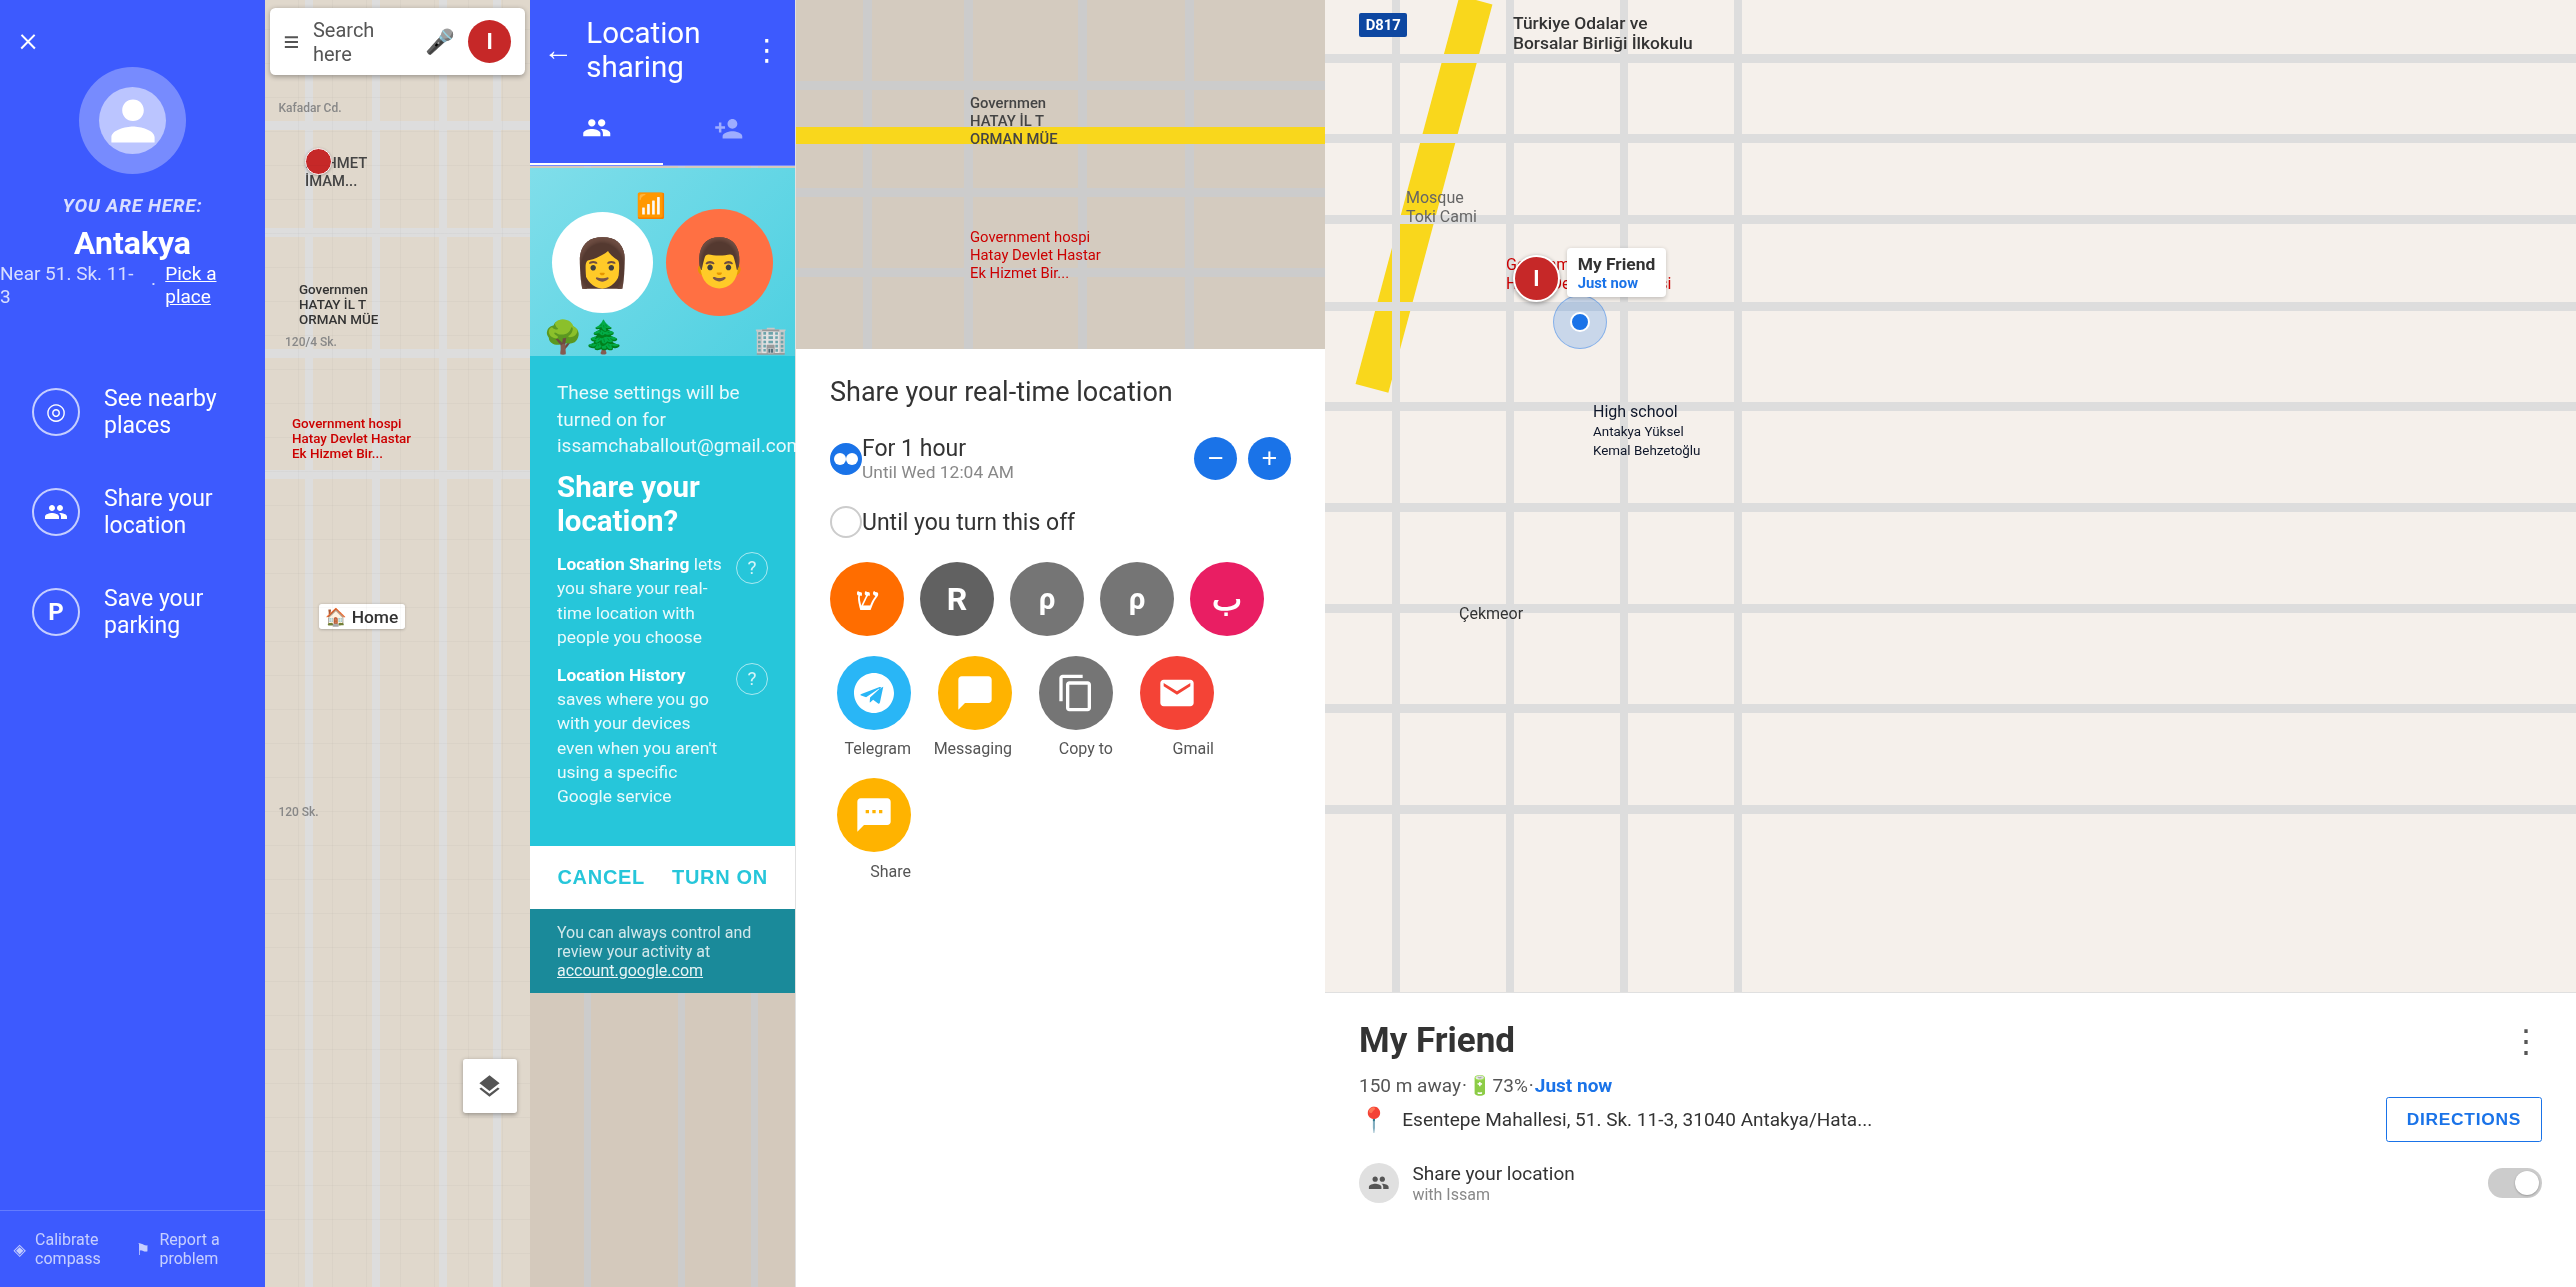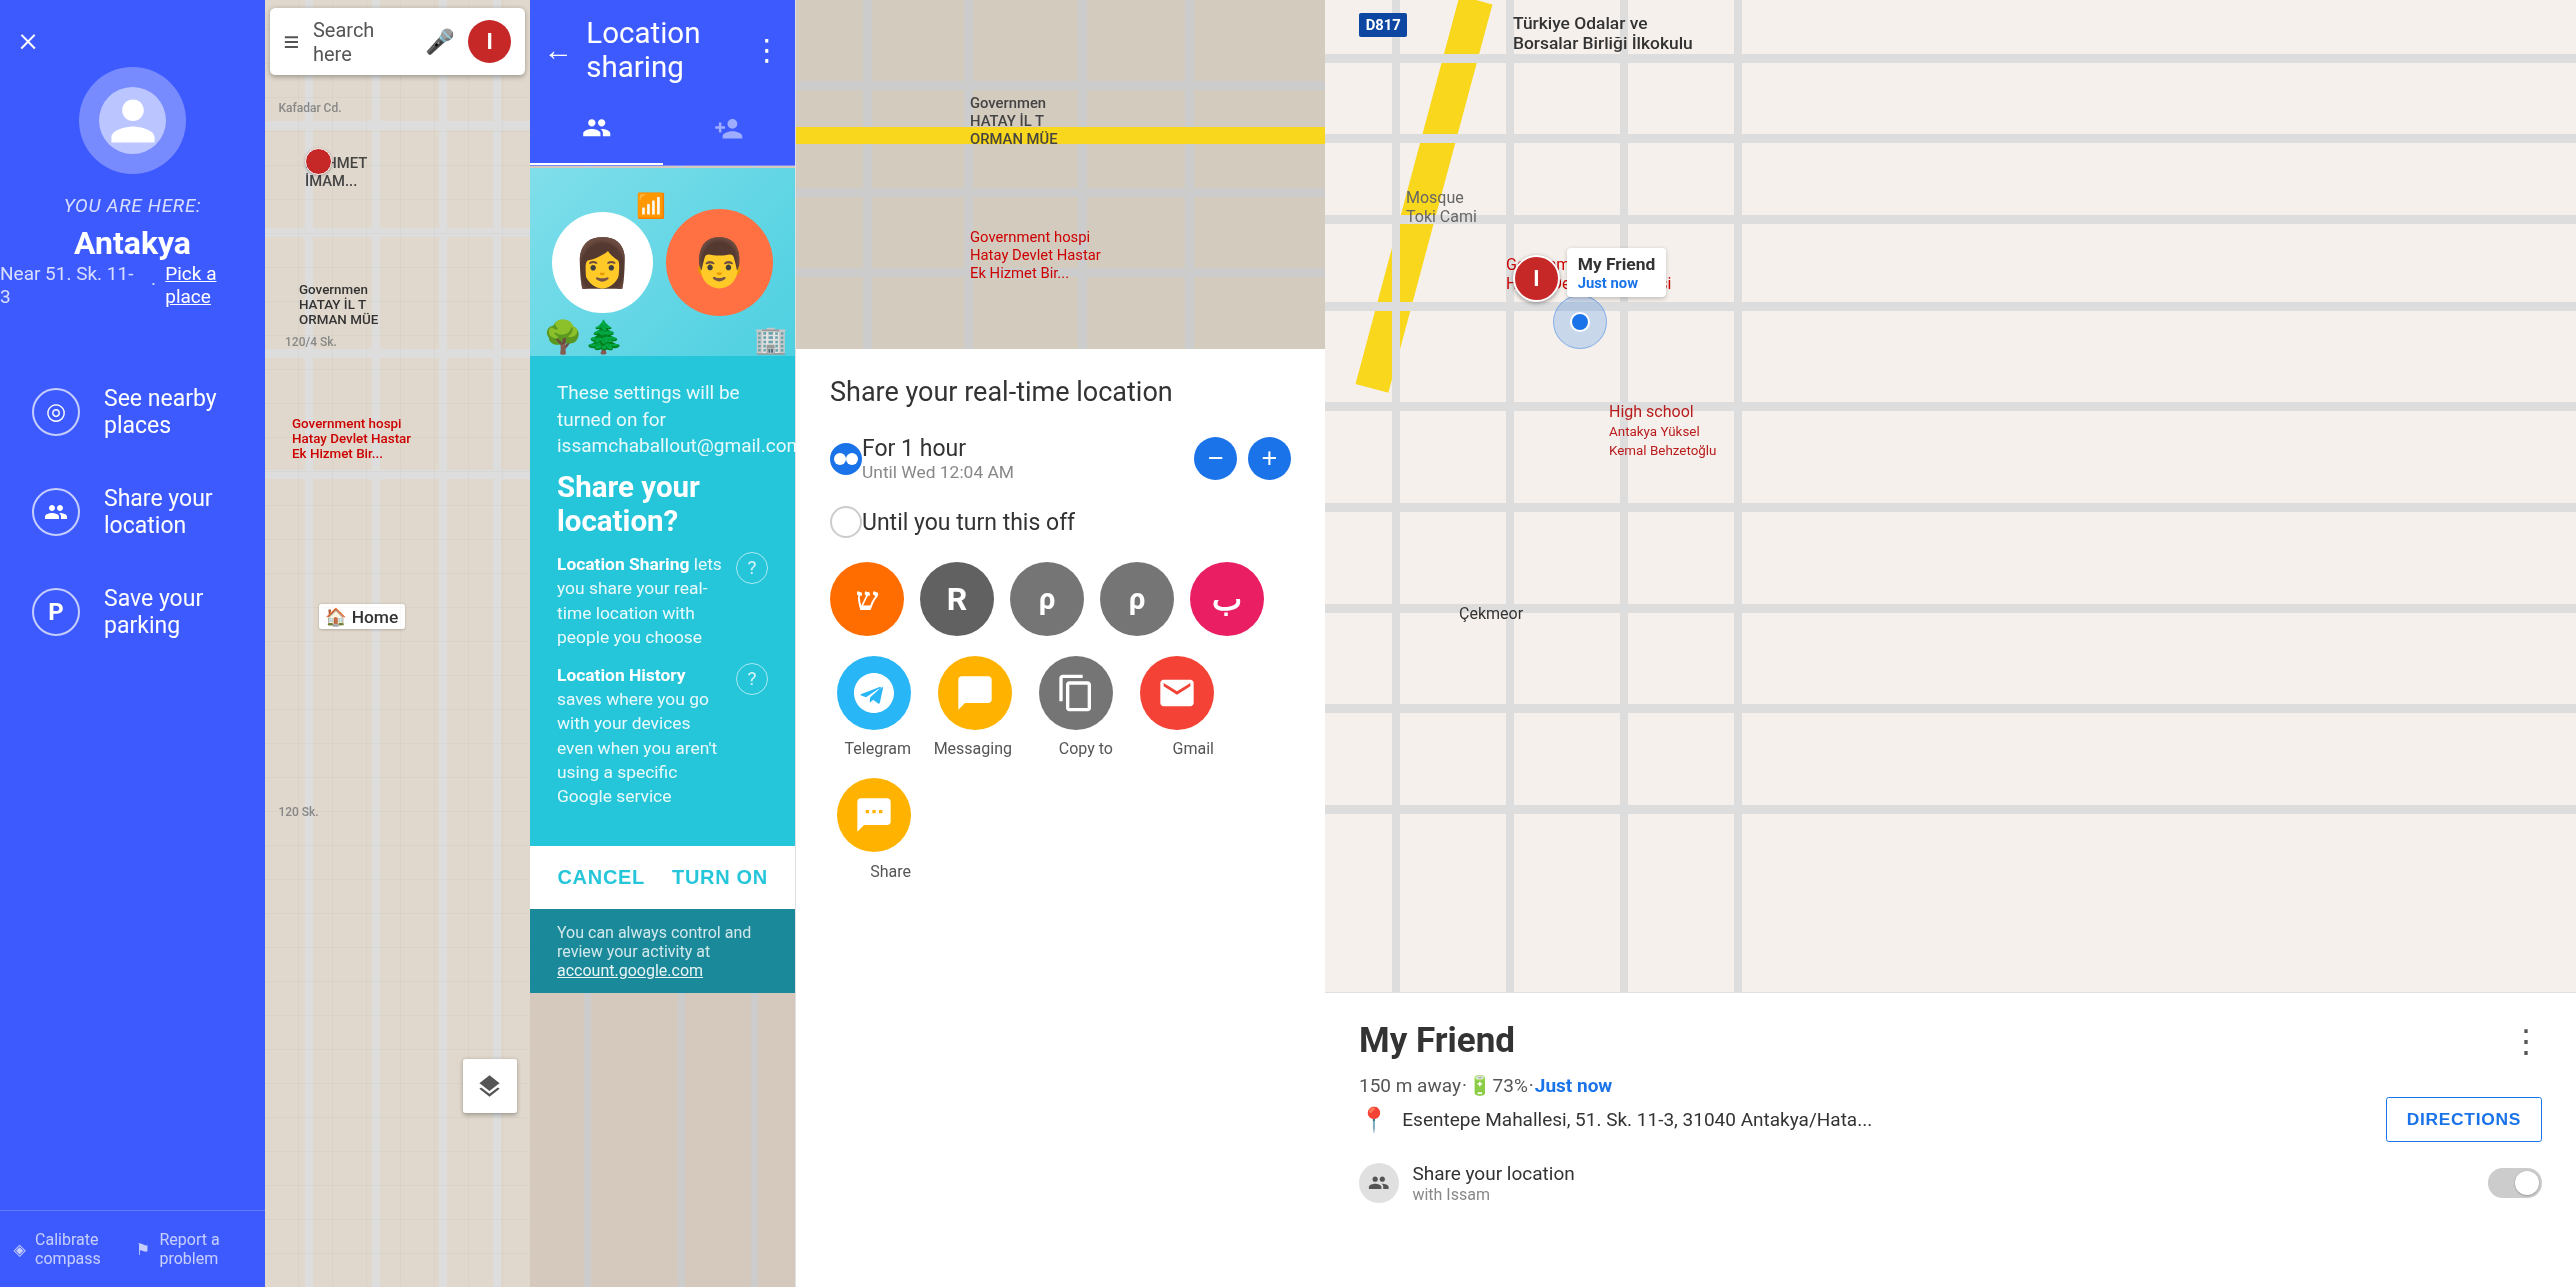--- a/index.html
+++ b/index.html
@@ -51,21 +51,21 @@
       display: flex;
       align-items: center;
       justify-content: center;
       color: white;
       font-size: 40px;
     }
     #you-are-here {
       color: rgba(255,255,255,0.8);
       font-size: 19px;
       font-style: italic;
-      font-weight: normal;
+      font-weight: bold;
       margin-top: 20px;
       letter-spacing: 0.7px;
     }
     #location-name {
       color: white;
       font-size: 32px;
       font-weight: bold;
       margin-top: 6.7px;
     }
     #location-detail {
@@ -879,21 +879,21 @@
 
     <div style="position:absolute;left:67px;top:0;bottom:0;width:8px;background:#ddd;"></div>
     <div style="position:absolute;left:181px;top:0;bottom:0;width:8px;background:#ddd;"></div>
     <div style="position:absolute;left:295px;top:0;bottom:0;width:8px;background:#ddd;"></div>
     <div style="position:absolute;left:409px;top:0;bottom:0;width:8px;background:#ddd;"></div>
 
     <div style="position:absolute;top:13.4px;left:188px;font-size:17.4px;color:#333;font-weight:500;max-width:201px;">Türkiye Odalar ve<br>Borsalar Birliği İlkokulu</div>
     <div style="position:absolute;top:13.4px;left:34px;background:#0d47a1;color:white;font-size:14.8px;padding:2.7px 6.7px;border-radius:2px;font-weight:bold;">D817</div>
     <div style="position:absolute;top:188px;left:81px;font-size:16px;color:#666;">Mosque<br>Toki Cami</div>
     <div style="position:absolute;top:255px;left:181px;font-size:16px;color:#c00;">Government hospital<br>Hatay Devlet Hastanesi</div>
-    <div style="position:absolute;top:402px;left:284px;font-size:16px;color:#b91c1c;">High school<br><span style="font-size:13.4px;">Antakya Yüksel<br>Kemal Behzetoğlu</span></div>
+    <div style="position:absolute;top:402px;left:268px;font-size:16px;color:#0f172a;">High school<br><span style="font-size:13.4px;">Antakya Yüksel<br>Kemal Behzetoğlu</span></div>
     <div style="position:absolute;top:604px;left:134px;font-size:16px;color:#333;">Çekmeor</div>
 
     <div style="position:absolute;top:295px;left:228px;width:54px;height:54px;border-radius:50%;background:rgba(26,115,232,0.2);border:1.3px solid rgba(26,115,232,0.4);display:flex;align-items:center;justify-content:center;">
       <div style="width:20px;height:20px;border-radius:50%;background:#1a73e8;border:2px solid white;"></div>
     </div>
 
     <div id="location-pin">
       <div class="pin-circle">I</div>
       <div class="pin-callout">
         <div style="font-size:17.4px;font-weight:bold;color:#333;">My Friend</div>

